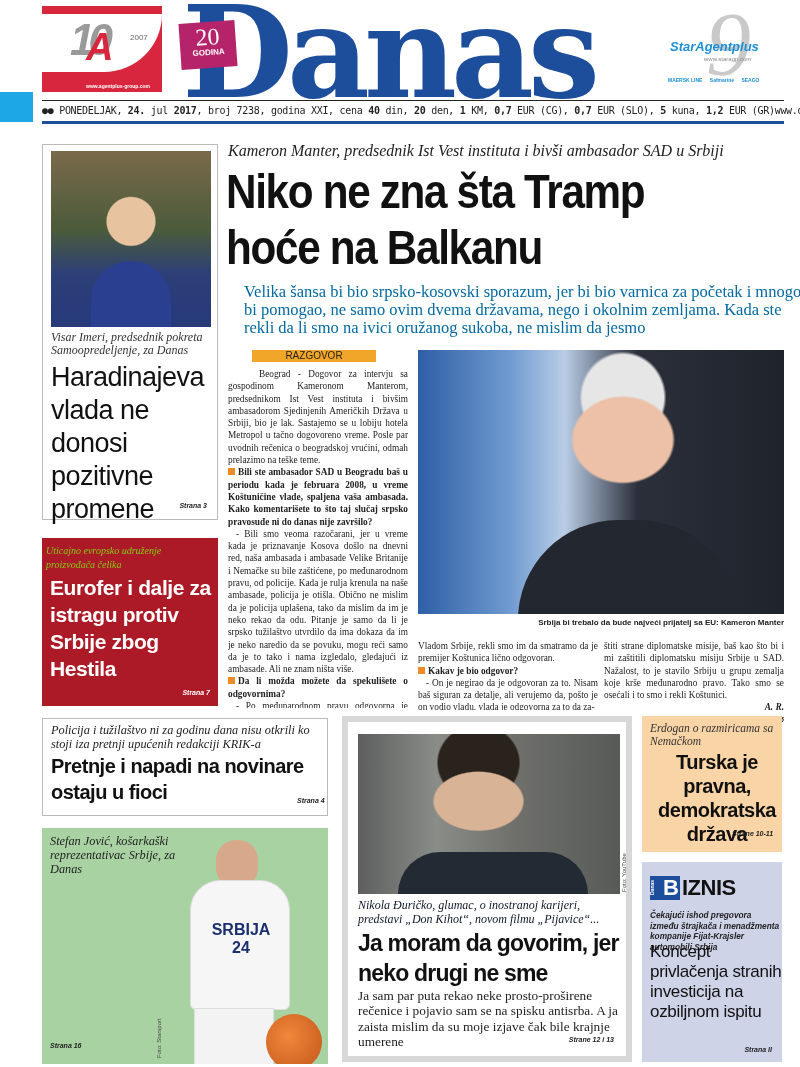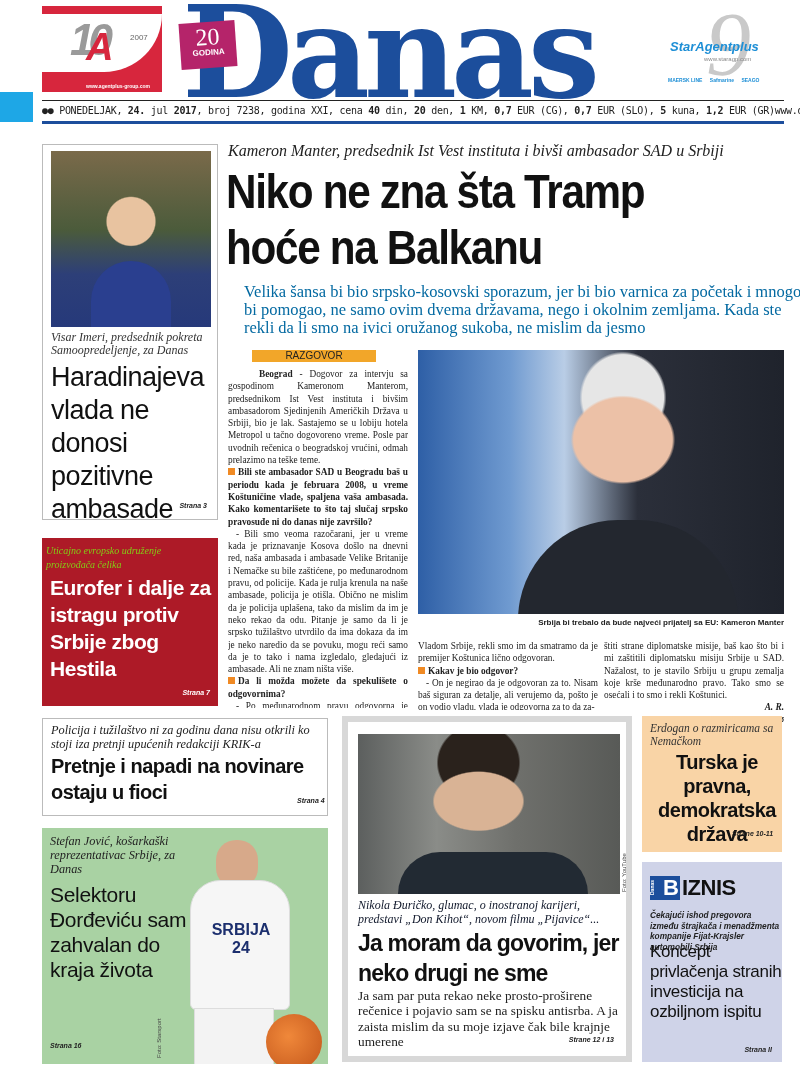--- a/index.html
+++ b/index.html
@@ -52,21 +52,21 @@
   .box-red .head { position: absolute; left: 8px; top: 36px; width: 166px; font: bold 21px/27px "Liberation Sans", sans-serif; color: #fff; letter-spacing: -0.4px; }
   .box-red .strana { position: absolute; right: 8px; bottom: 10px; color: #fff; }
 
   
   .main-kicker { left: 228px; top: 142px; width: 560px; font: italic 16px/18px "Liberation Serif", serif; color: #222; }
   .main-head { left: 226px; top: 164px; width: 570px; font: bold 48px/56px "Liberation Sans", sans-serif; color: #111; letter-spacing: -1.5px; transform: scaleX(0.88); transform-origin: left top; }
   .main-deck { left: 228px; top: 283px; width: 560px; font: 16.5px/18px "Liberation Serif", serif; color: #0369a1; margin-left: 16px; }
 
   .razgovor { left: 252px; top: 350px; width: 124px; height: 12px; background: #f2a629; font: 10px/12px "Liberation Sans", sans-serif; text-align: center; color: #222; }
   .col-text { font: 9.3px/12.3px "Liberation Serif", serif; color: #222; text-align: justify; }
-  .col-text b { font-weight: bold; padding-left: 31px; }
+  .col-text b { font-weight: normal; padding-left: 31px; }
   .col-text .q { font-weight: bold; display: block; }
   .col-text .q::before { content: ""; display: inline-block; width: 7px; height: 7px; background: #f08a24; margin-right: 3px; }
   .col-text .p { display: block; text-indent: 8px; }
   .col1 { left: 228px; top: 368px; width: 180px; height: 340px; overflow: hidden; }
 
   .photo-manter { left: 418px; top: 350px; width: 366px; height: 264px; background: radial-gradient(ellipse at 56% 34%, #ecc1a7 0 17%, transparent 18%), radial-gradient(ellipse at 56% 18%, #e6e6e6 0 14%, transparent 15%), linear-gradient(90deg, #2e5fa6 0%, #6f9ad0 25%, #b9cde6 40%, #2b2f3a 60%, #1f232c 100%); }
   .photo-manter::after { content: ""; position: absolute; left: 100px; top: 170px; width: 220px; height: 100px; background: #23272f; border-radius: 100px 100px 0 0; }
   .caption-manter { left: 418px; top: 618px; width: 366px; font: bold 8px/10px "Liberation Sans", sans-serif; color: #222; text-align: right; }
 
   .col2 { left: 418px; top: 640px; width: 180px; height: 70px; overflow: hidden; }
@@ -158,21 +158,21 @@
   <span class="left">
     <span>●● </span><span>PONEDELJAK,</span> <b>24.</b> <span>jul</span> <b>2017</b><span>, broj 7238, godina XXI, cena</span> <b>40</b> <span>din,</span> <b>20</b> <span>den,</span> <b>1</b> <span>KM,</span> <b>0,7</b> <span>EUR (CG),</span> <b>0,7</b> <span>EUR (SLO),</span> <b>5</b> <span>kuna,</span> <b>1,2</b> <span>EUR (GR)</span>
   </span>
   <span>www.danas.rs</span>
 </div>
 <div class="abs date-rule-bot"></div>
 
 <div class="abs box1">
   <div class="photo photo-imeri"></div>
   <div class="kicker">Visar Imeri, predsednik pokreta Samoopredeljenje, za Danas</div>
-  <div class="head">Haradinajeva vlada ne donosi pozitivne ambasade</div>
+  <div class="head">Haradinajeva vlada ne donosi pozitivne promene</div>
   <div class="strana">Strana 3</div>
 </div>
 
 <div class="abs box-red">
   <div class="kicker">Uticajno evropsko udruženje proizvođača čelika</div>
   <div class="head">Eurofer i dalje za istragu protiv Srbije zbog Hestila</div>
   <div class="strana">Strana 7</div>
 </div>
 
 <div class="abs main-kicker kicker">Kameron Manter, predsednik Ist Vest instituta i bivši ambasador SAD u Srbiji</div>
@@ -217,21 +217,20 @@
   <div class="player">
     <div class="head-p"></div>
     <div class="jersey">
       <span><span style="position:static;">SRBIJA</span><br><span style="position:static;">24</span></span>
     </div>
     <div class="shorts"></div>
     <div class="ball"></div>
   </div>
   <span class="foto-credit" style="left:114px; top:230px;">Foto: Starsport</span>
   <div class="kicker">Stefan Jović, košarkaški reprezentativac Srbije, za Danas</div>
-  <div class="head">Selektoru Đorđeviću sam zahvalan do kraja života</div>
   <div class="strana">Strana 16</div>
 </div>
 
 <div class="abs box-mid">
   <div class="inner">
     <div class="photo photo-duricko"></div>
     <span class="foto-credit" style="left:273px; top:170px;">Foto: YouTube</span>
     <div class="kicker">Nikola Đuričko, glumac, o inostranoj karijeri, predstavi „Don Kihot“, novom filmu „Pijavice“...</div>
     <div class="head">Ja moram da govorim, jer neko drugi ne sme</div>
     <div class="deck">Ja sam par puta rekao neke prosto-proširene rečenice i pojavio sam se na spisku antisrba. A ja zaista mislim da su moje izjave čak bile krajnje umerene</div>

